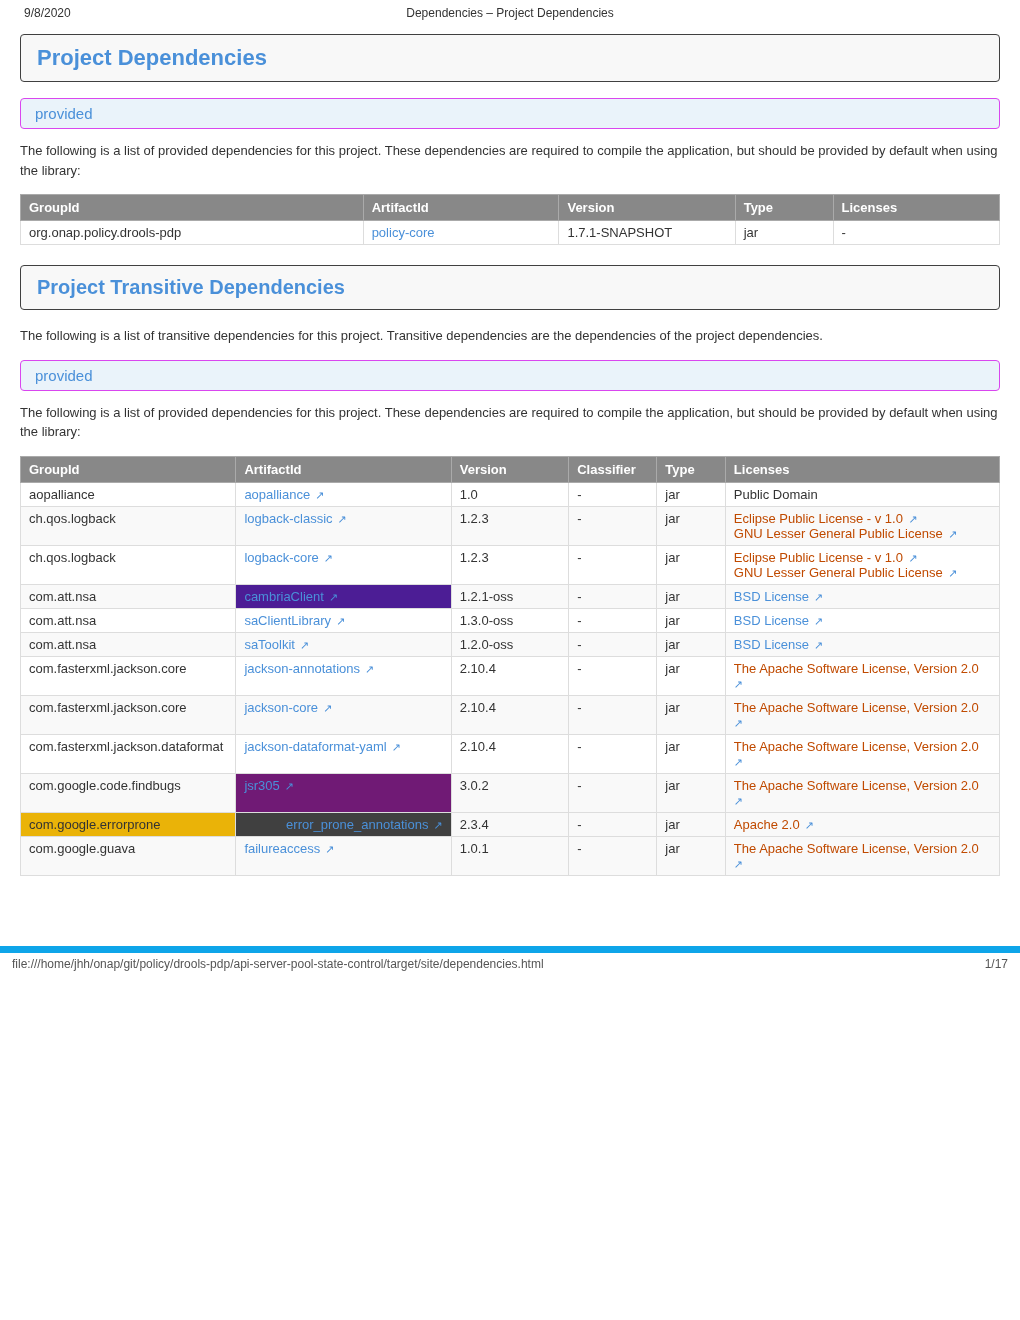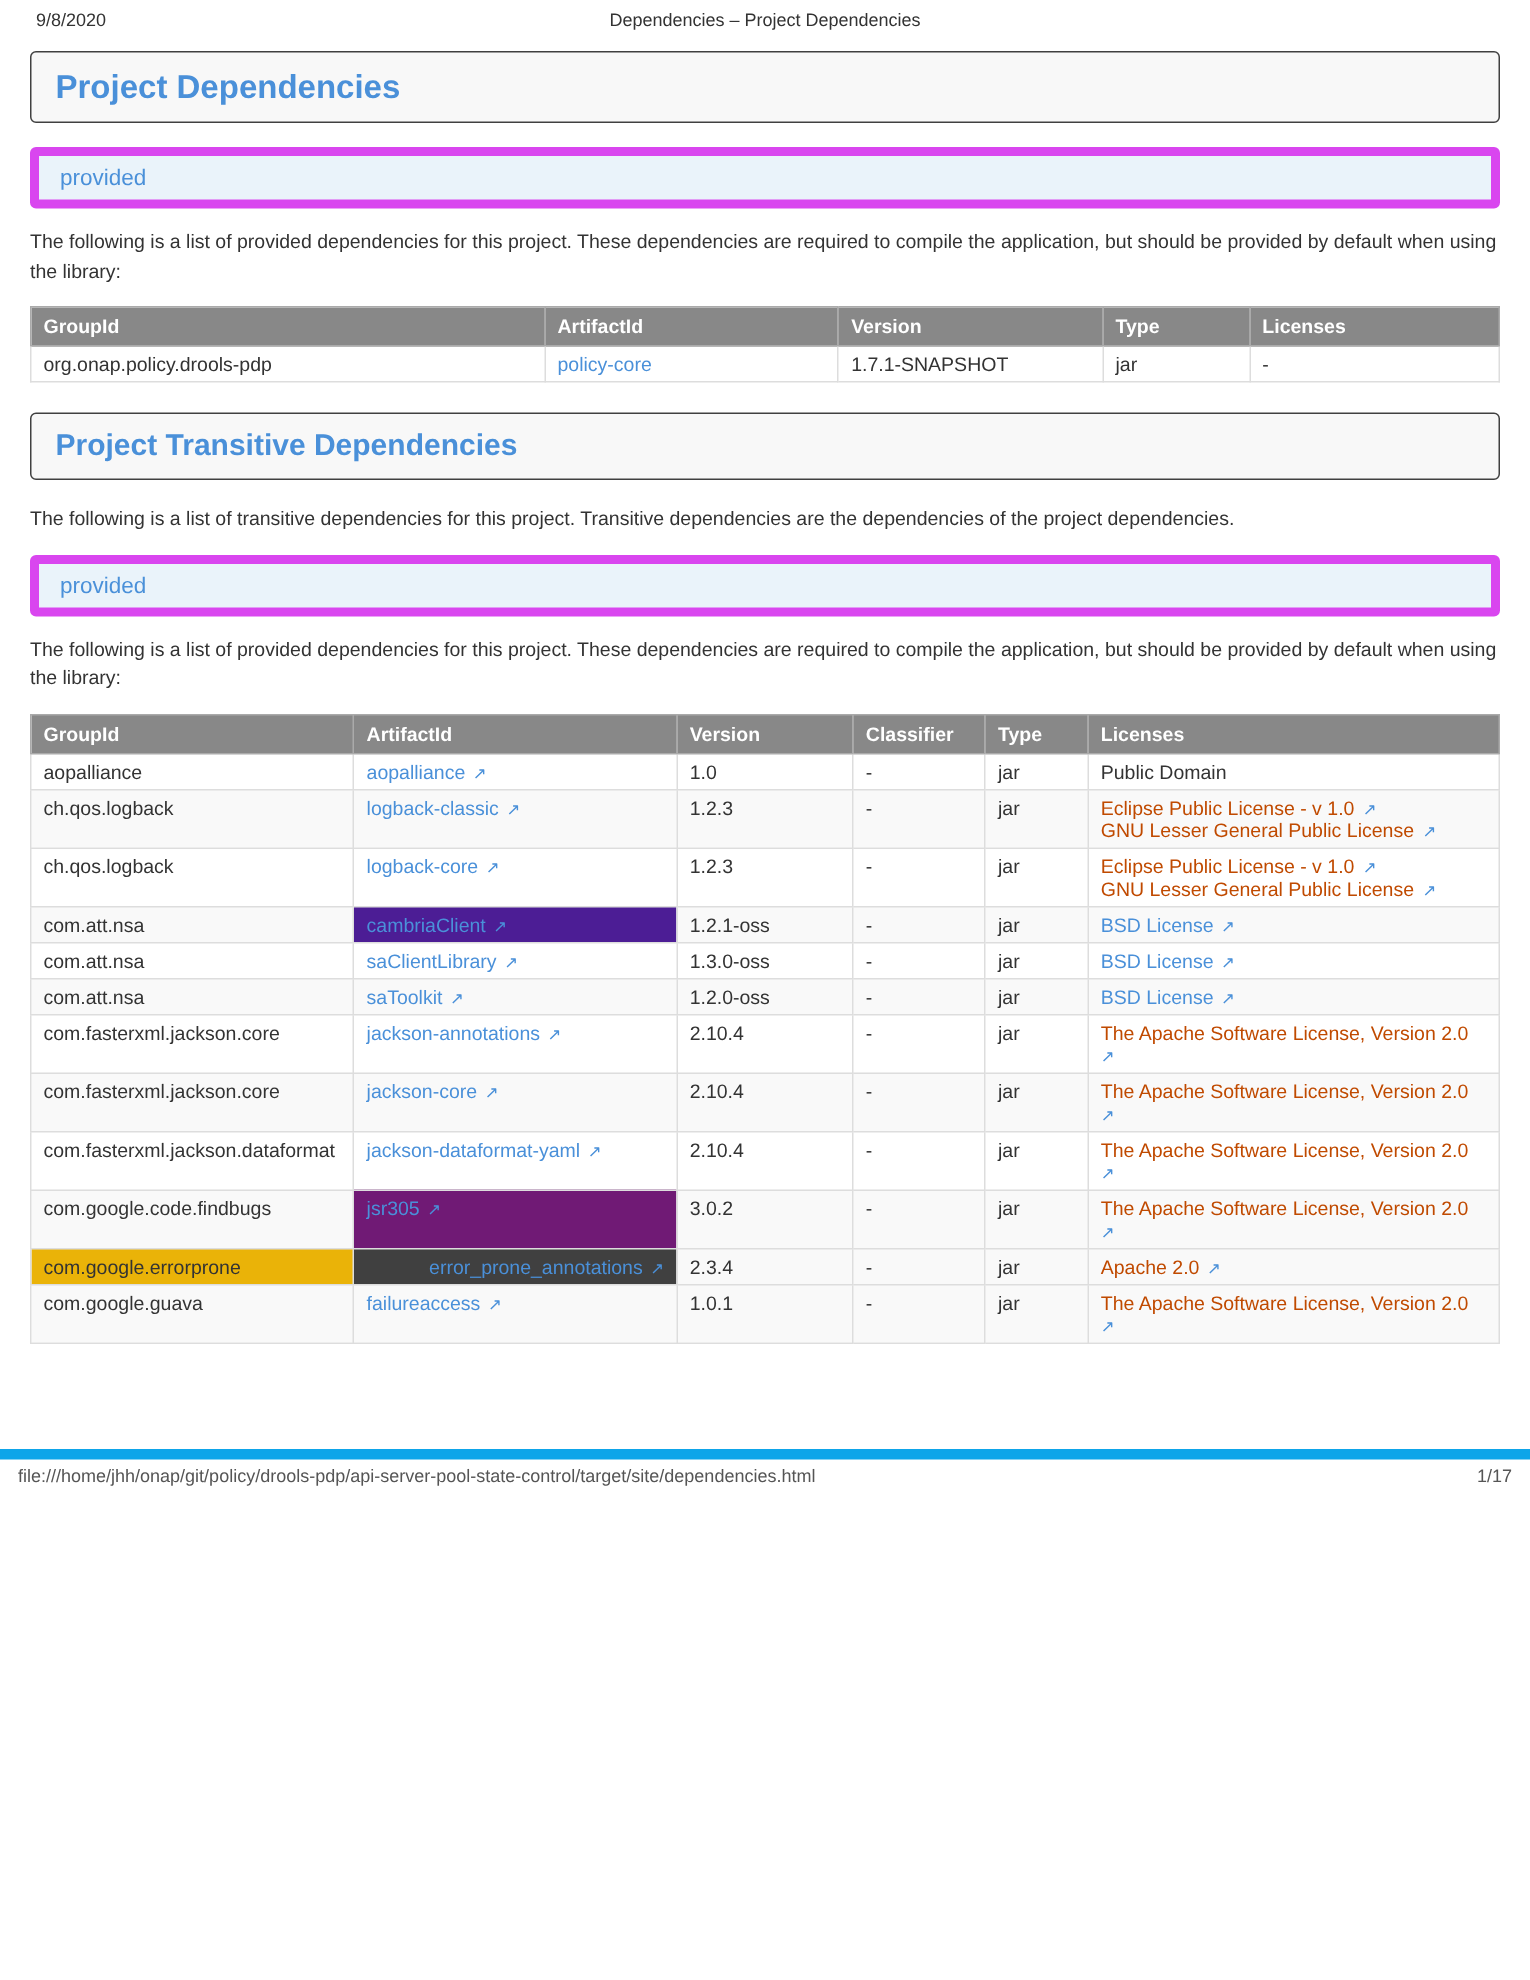--- a/index.html
+++ b/index.html
@@ -37,21 +37,21 @@
       font-size: 22px;
       font-weight: bold;
       color: #4a90d9;
     }
     .section-header-box h2 {
       font-size: 20px;
       font-weight: bold;
       color: #4a90d9;
     }
     .subsection-header {
-      border: 6px solid #d946ef;
+      border: 1px solid #d946ef;
       border-radius: 4px;
       background: #eaf3fa;
       padding: 6px 14px;
       margin-bottom: 12px;
       color: #4a90d9;
       font-size: 15px;
     }
     .description-text {
       margin-bottom: 14px;
       line-height: 1.5;

